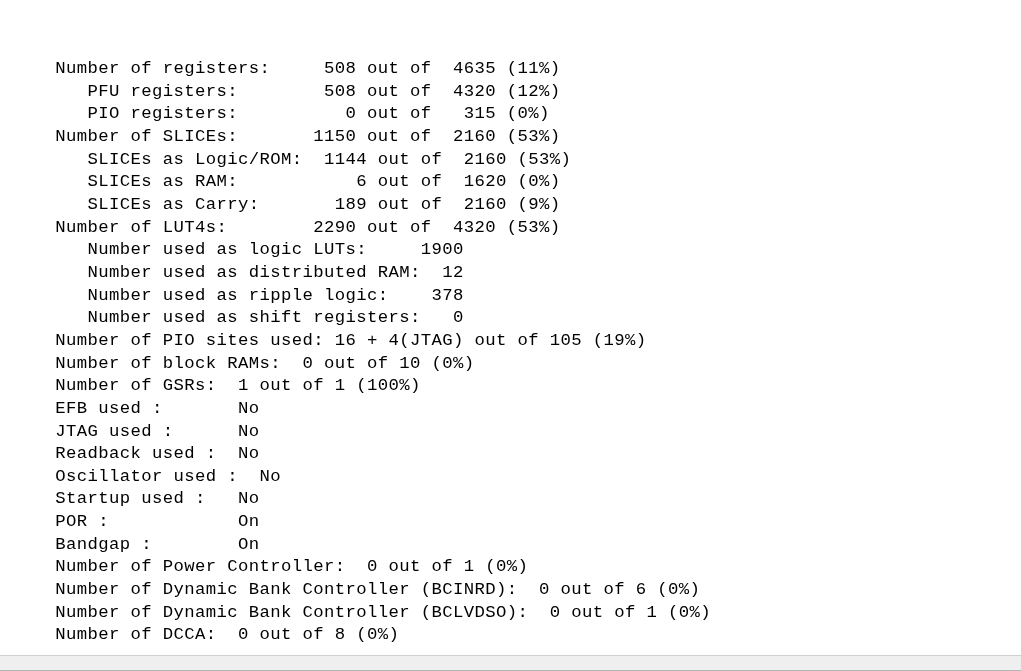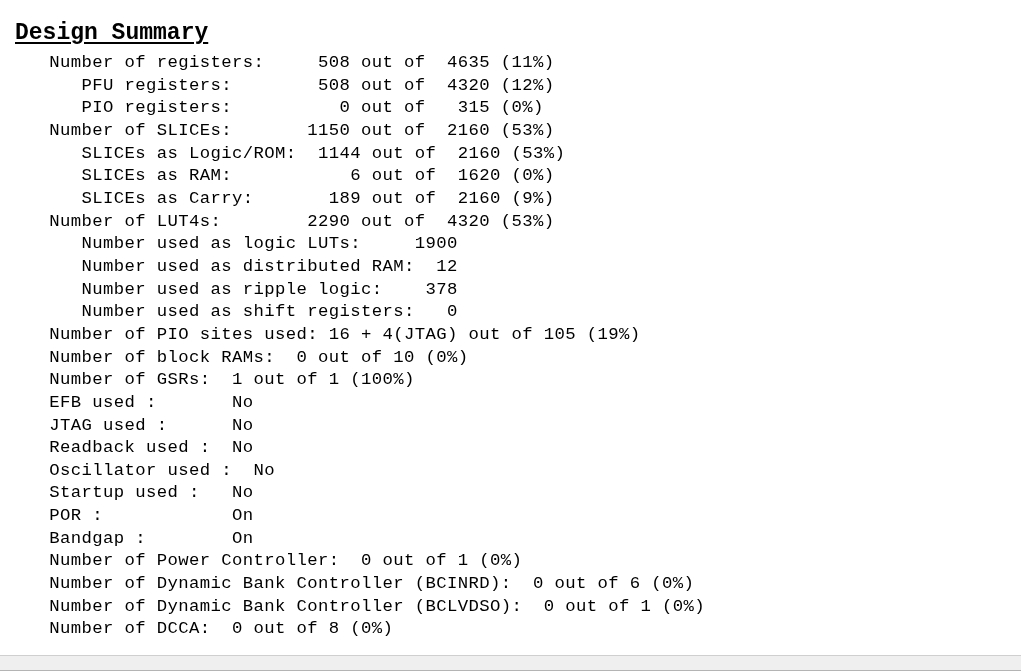--- a/index.html
+++ b/index.html
@@ -54,21 +54,21 @@
     letter-spacing: 0px;
     text-decoration: underline;
     text-underline-offset: 3px;
     white-space: pre;
   }
 
   #summary-body {
     position: absolute;
     left: 17px;
     top: 52px;
-    margin: 0;
+    margin: 6px;
     padding: 0;
     font-family: "Liberation Mono", "DejaVu Sans Mono", monospace;
     font-size: 17.3px;
     line-height: 22.65px;
     color: #000000;
     white-space: pre;
     letter-spacing: 0.38px;
   }
 
   
@@ -86,21 +86,20 @@
 </style>
 </head>
 <body>
 
 <div id="report-window">
 
   <div id="left-edge-rule"></div>
 
   <div id="report-content">
 
-    <div id="page-title">Design Summary</div>
 
     <pre id="summary-body">   Number of registers:     508 out of  4635 (11%)
       PFU registers:        508 out of  4320 (12%)
       PIO registers:          0 out of   315 (0%)
    Number of SLICEs:       1150 out of  2160 (53%)
       SLICEs as Logic/ROM:  1144 out of  2160 (53%)
       SLICEs as RAM:           6 out of  1620 (0%)
       SLICEs as Carry:       189 out of  2160 (9%)
    Number of LUT4s:        2290 out of  4320 (53%)
       Number used as logic LUTs:     1900

